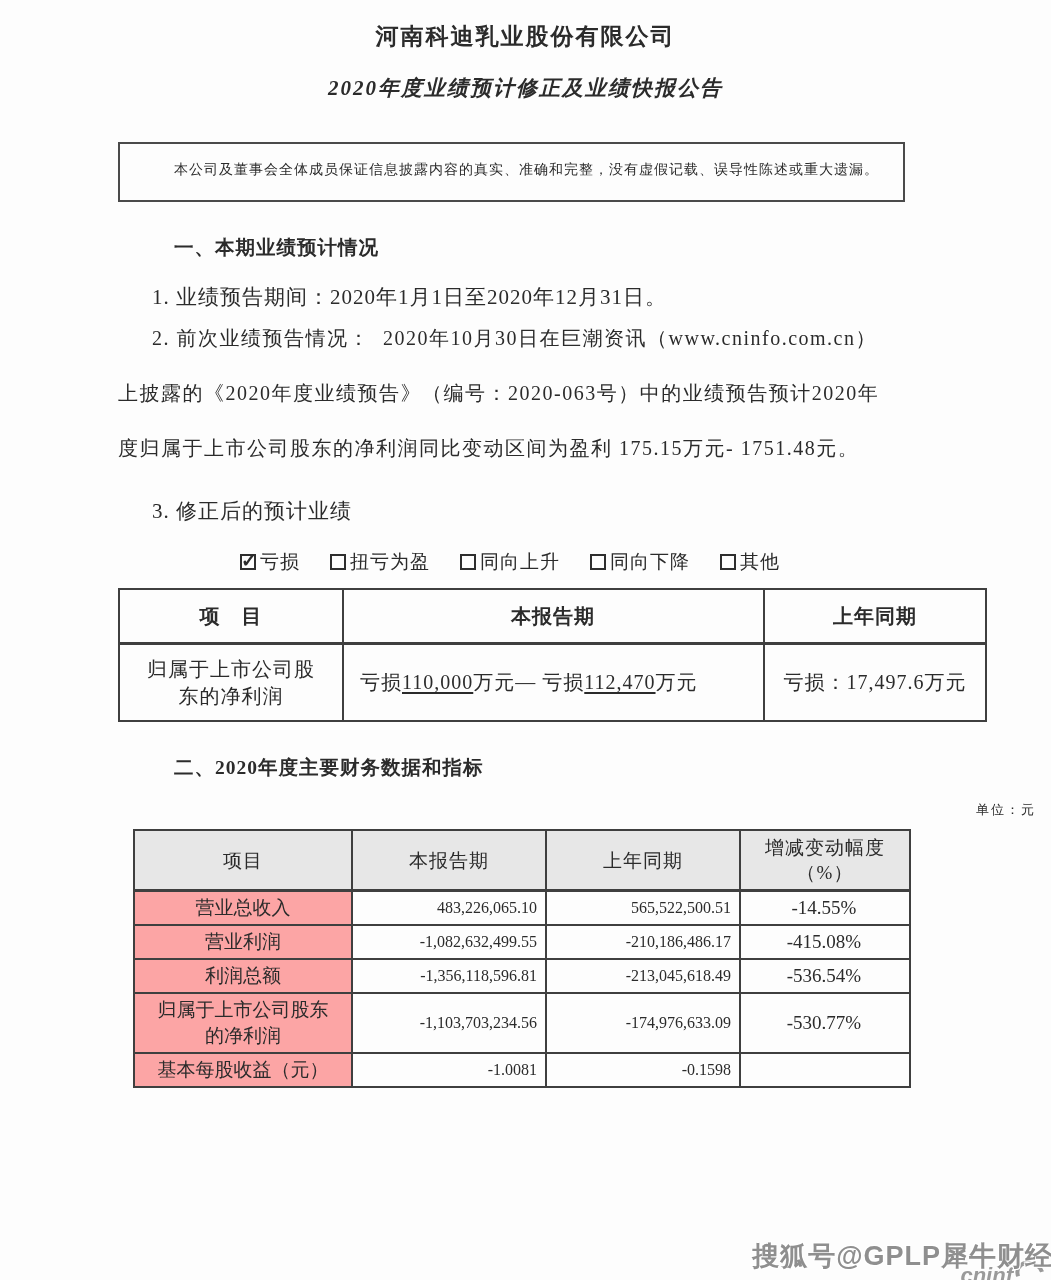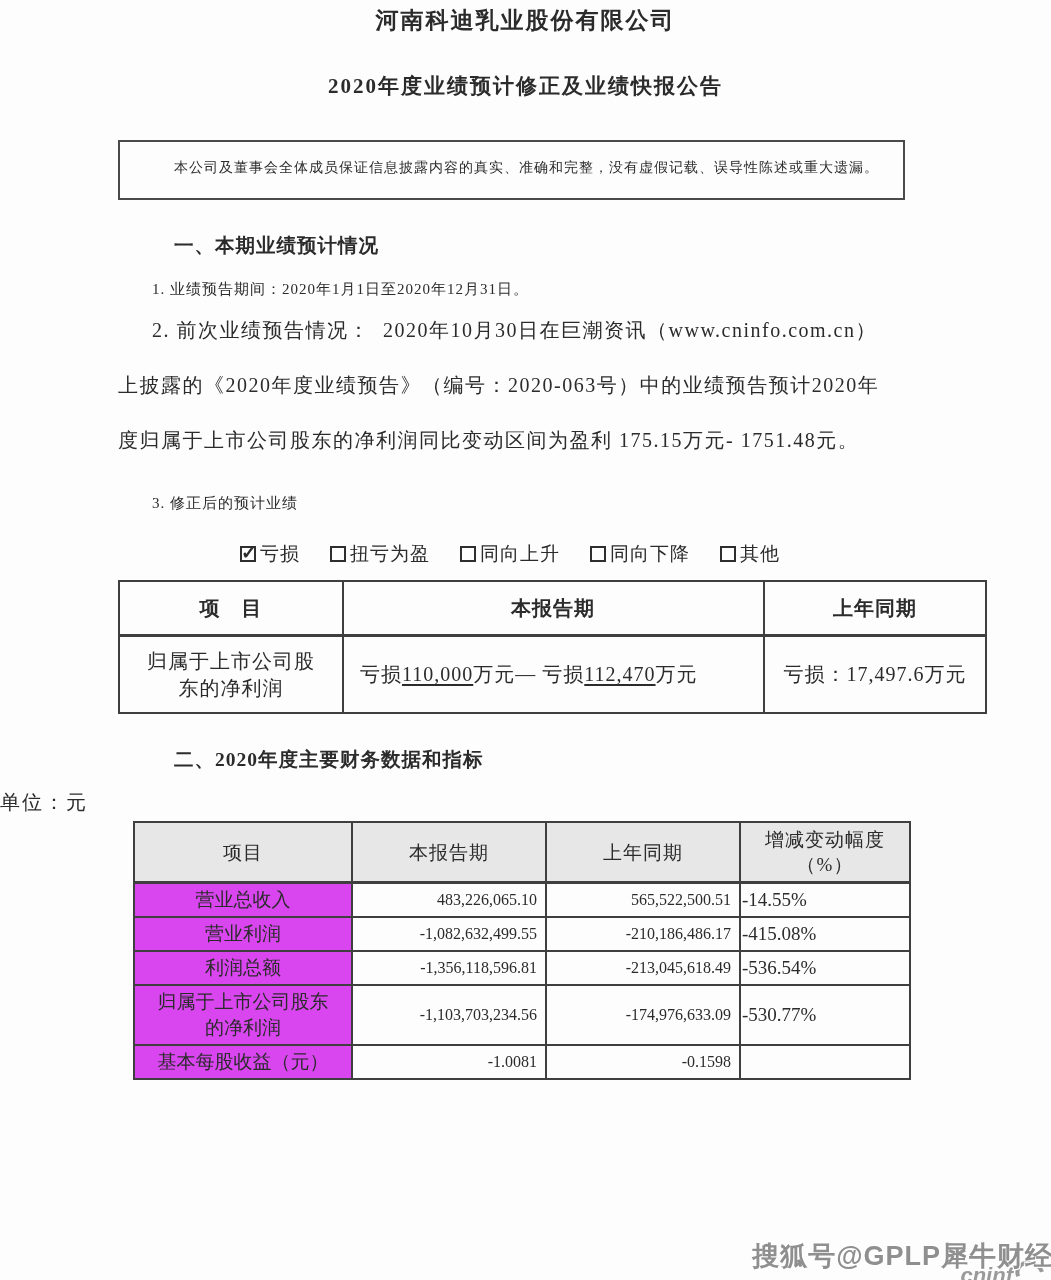--- a/index.html
+++ b/index.html
@@ -2,26 +2,26 @@
 <html><head>
 <meta charset="utf-8">
 <style>
   html,body { margin:0; padding:0; background:#ffffff; }
   .page {
     position:relative; width:1051px; height:1280px; overflow:hidden;
     background:#fdfdfd; color:#2b2b2b;
     font-family:"Liberation Serif","DejaVu Serif",serif;
   }
   .title {
-    margin:0; padding-top:6px; text-align:center;
+    margin:0; padding-top:22px; text-align:center;
     font-size:23px; font-weight:bold; letter-spacing:2px; line-height:30px;
   }
   .subtitle {
-    margin:36px 0 0 0; text-align:center;
-    font-size:21px; font-weight:bold; letter-spacing:2px; line-height:28px;
+    margin:22px 0 0 0; text-align:center;
+    font-size:21px; font-weight:bold; letter-spacing:2px; line-height:28px;font-style:italic;
   }
   .notice-box {
     box-sizing:border-box; width:787px; margin:40px 0 0 118px;
     border:2px solid #4a4a4a; padding:12px 18px 16px 16px;
   }
   .notice-text {
     margin:0; font-size:14px; letter-spacing:1px; line-height:28px;
     text-indent:38px; white-space:pre-wrap;
   }
   .note-block { margin:36px 0 0 118px; width:787px; }
@@ -29,21 +29,21 @@
     margin:0; font-size:20px; letter-spacing:1.5px; line-height:55px;
     white-space:pre-wrap;
   }
   .first-indent { text-indent:56px; }
   .sec-heading {
     margin:32px 0 0 174px; font-size:19.5px; font-weight:bold;
     letter-spacing:1px; line-height:27px;
   }
   .sec-heading.s2 { margin-top:32px; }
   .item-line {
-    margin:17px 0 0 152px; font-size:15px; letter-spacing:1px;
+    margin:23px 0 0 152px; font-size:21px; letter-spacing:1px;
     line-height:27px; white-space:pre-wrap;
   }
   .item-line.i3 { margin-top:22px; }
   .para-block { margin:0 0 0 118px; width:787px; }
   .para-block .bigline.item-indent { text-indent:34px; }
   .checkbox-row {
     margin:25px 0 0 240px; font-size:19px; letter-spacing:1px;
     display:flex; align-items:center; gap:30px; line-height:24px;
   }
   .cb-item { display:flex; align-items:center; }
@@ -61,38 +61,38 @@
   }
   .t1 th, .t1 td { border:2px solid #3f3f3f; letter-spacing:1px; }
   .t1 th { font-weight:bold; text-align:center; height:50px; }
   .t1 tr.hdr th { border-bottom:3px solid #3f3f3f; }
   .t1 td { height:73px; vertical-align:middle; }
   .t1 .c-item { width:184px; text-align:center; padding:0 19px;margin-top:36px; }
   .t1 .c-cur  { width:418px; text-align:left; padding-left:16px; white-space:pre-wrap; }
   .t1 .c-pri  { width:192px; text-align:center; padding:0 14px; }
   .t1 u { text-underline-offset:3px; }
   .unit {
-    margin:18px 15px 0 0; font-size:20px;
+    margin:18px 15px 0 0; text-align:right; font-size:13px;
     letter-spacing:2px; line-height:22px;
   }
   .t2 {
     margin:8px 0 0 133px; width:760px; border:2px solid #3f3f3f; font-size:19px;
   }
   .t2 th, .t2 td { border:2px solid #3f3f3f; vertical-align:middle; }
   .t2 th {
     background:#e7e7e7; font-weight:normal; text-align:center;
     height:56px; line-height:25px; letter-spacing:1px;
   }
   .t2 tr.hdr th { border-bottom:3px solid #3f3f3f; }
   .t2 td.lbl {
-    background:#d946ef; text-align:center; letter-spacing:0;
+    background:#fca5a5; text-align:center; letter-spacing:0;
     padding:3px 14px; line-height:26px;
   }
   .t2 td.num { text-align:right; padding-right:8px; font-size:16px; }
-  .t2 td.pct { text-align:left; padding-right:3px; font-size:19px; }
+  .t2 td.pct { text-align:center; padding-right:3px; font-size:19px; }
   .t2 tr.r { height:31px; }
   .t2 tr.r-tall { height:56px; }
   .t2 tr.r-last { height:29px; }
   .t2 .w-item { width:214px; } .t2 .w-cur { width:190px; }
   .t2 .w-pri { width:190px; } .t2 .w-chg { width:166px; }
   .watermark {
     position:absolute; top:1238px; right:-2px; z-index:5;
     font-size:27px; font-weight:bold; letter-spacing:1px; color:#8f8f8f;
     font-family:"Liberation Sans","DejaVu Sans",sans-serif;
     text-shadow:1px 1px 0 #ffffff,-1px -1px 0 #ffffff,1px -1px 0 #ffffff,-1px 1px 0 #ffffff;

